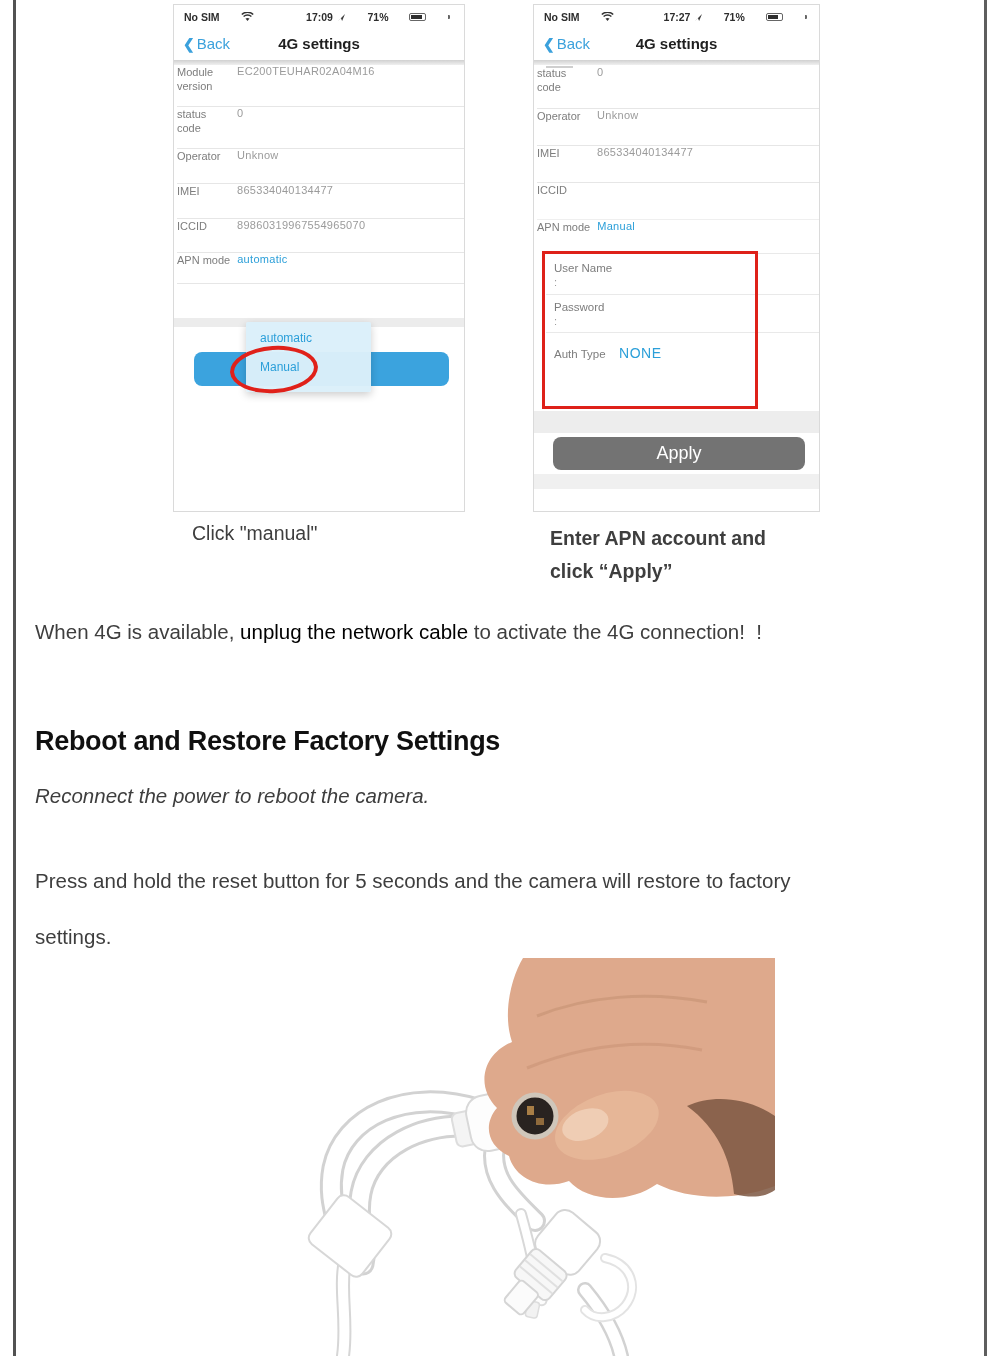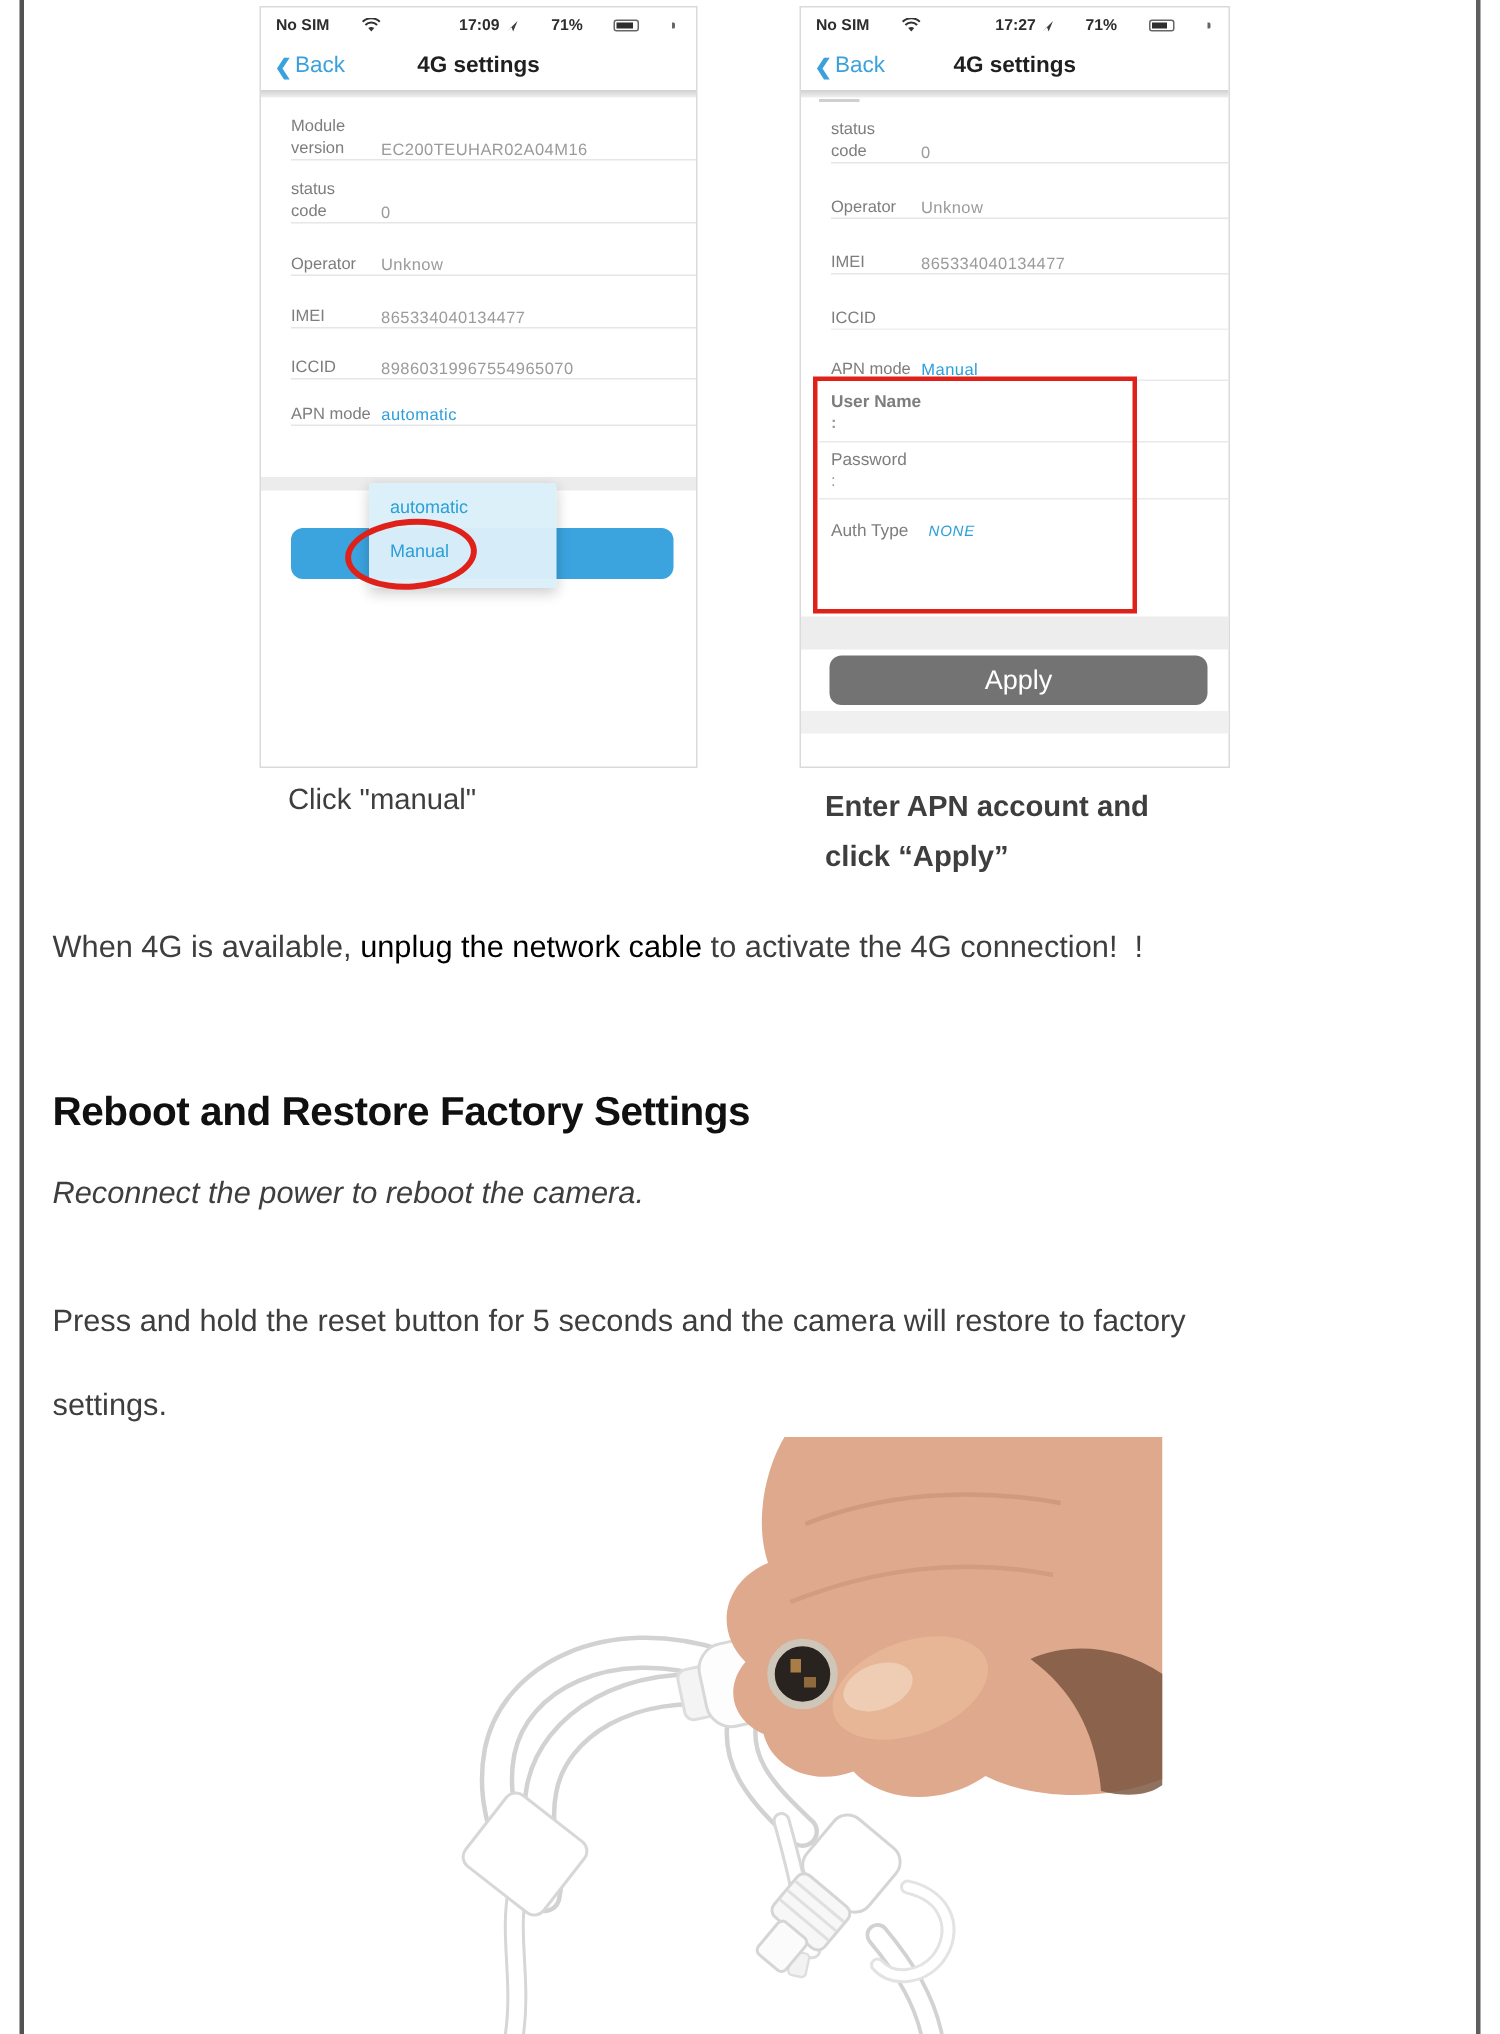--- a/index.html
+++ b/index.html
@@ -27,21 +27,21 @@
   .batt { width:17px; height:8px; border:1px solid #666; border-radius:2px; display:inline-block; position:relative; }
   .batt-fill { position:absolute; left:1px; top:1px; bottom:1px; width:70%; background:#2f2f2f; }
   .batt-nub { width:2px; height:4px; background:#666; display:inline-block; margin-left:1px; border-radius:0 1px 1px 0; }
 
   .navbar { height:33px; display:flex; align-items:center; position:relative; }
   .back-btn { position:absolute; left:9px; display:flex; align-items:center; gap:2px; color:#3ba1dc; font-size:15px; cursor:default; }
   .chev { font-size:14px; font-weight:bold; line-height:1; }
   .nav-title { flex:1; text-align:center; font-weight:bold; font-size:15px; color:#1f1f1f; }
   .nav-shadow { height:5px; background:linear-gradient(#d0d0d0,#f0f0f0); }
 
-  .prow { margin-left:20px; padding-right:8px; border-bottom:1px solid #e6e6e6; display:flex; align-items:flex-end; }
+  .prow { margin-left:3px; padding-right:8px; border-bottom:1px solid #e6e6e6; display:flex; align-items:flex-start; }
   .prow:last-child { border-bottom:none; }
   .lbl { width:50px; flex:0 0 50px; font-size:11px; color:#7d7d7d; line-height:1.3; }
   .val { font-size:11px; color:#9b9b9b; margin-left:10px; letter-spacing:.3px; }
   .val.blue, .blue { color:#2b9fd9; }
   .apnrow .lbl { width:auto; flex:0 0 auto; white-space:nowrap; }
   .apnrow .val { margin-left:7px; }
 
   
   .strip0 { position:absolute; top:313px; left:0; right:0; height:9px; background:#ececec; }
   .bluebtn { position:absolute; top:347px; left:20px; width:255px; height:34px; border-radius:8px; background:#3ba3de; }
@@ -54,25 +54,25 @@
                  border:4px solid #e0211a; border-radius:50%; transform:rotate(-4deg); pointer-events:none; }
 
   
   .stub { position:absolute; top:61px; left:12px; width:27px; border-top:2px solid #cfcfcf; }
   .redbox { position:absolute; top:246px; left:8px; width:216px; height:158px; border:3px solid #de2119; pointer-events:none; z-index:6; }
   .form { position:absolute; top:248px; left:0; right:0; }
   .f-label { font-size:11.5px; color:#7d7d7d; }
   .f-colon { font-size:11px; color:#9d9d9d; margin-top:2px; }
   .colon-inline { color:#b0b0b0; margin-left:6px; font-size:11px; }
   .f-row1 { height:42px; padding:14px 0 0 20px; }
-  .f-row2 { height:40px; padding:8px 0 0 20px;font-weight:bold; }
+  .f-row2 { height:40px; padding:8px 0 0 20px; }
   .f-row3 { height:37px; padding:6px 0 0 20px; }
   .f-row4 { padding:11px 0 0 20px; }
   .f-row4 .f-label { display:inline; }
-  .auth-val { font-size:10px; letter-spacing:.5px; margin-left:9px;font-style:italic; }
+  .auth-val { font-size:14px; letter-spacing:.5px; margin-left:9px; }
   .fdiv { margin-left:12px; border-top:1px solid #e9e9e9; }
   .strip1 { position:absolute; top:406px; left:0; right:0; height:22px; background:#ededed; }
   .apply-btn { position:absolute; top:432px; left:19px; right:14px; height:33px; background:#737373; border-radius:8px;
                color:#fff; font-size:18px; display:flex; align-items:center; justify-content:center; }
   .strip2 { position:absolute; top:469px; left:0; right:0; height:15px; background:#f0f0f0; }
 
   
   .caption-left  { position:absolute; left:192px; top:522px; font-size:19.5px; color:#3e3e3e; }
   .caption-right { position:absolute; left:550px; top:522px; font-size:19.5px; color:#3e3e3e; line-height:33px;font-weight:bold; }
   .note { position:absolute; left:35px; top:620px; font-size:20.5px; color:#3e3e3e; white-space:pre-wrap; }

